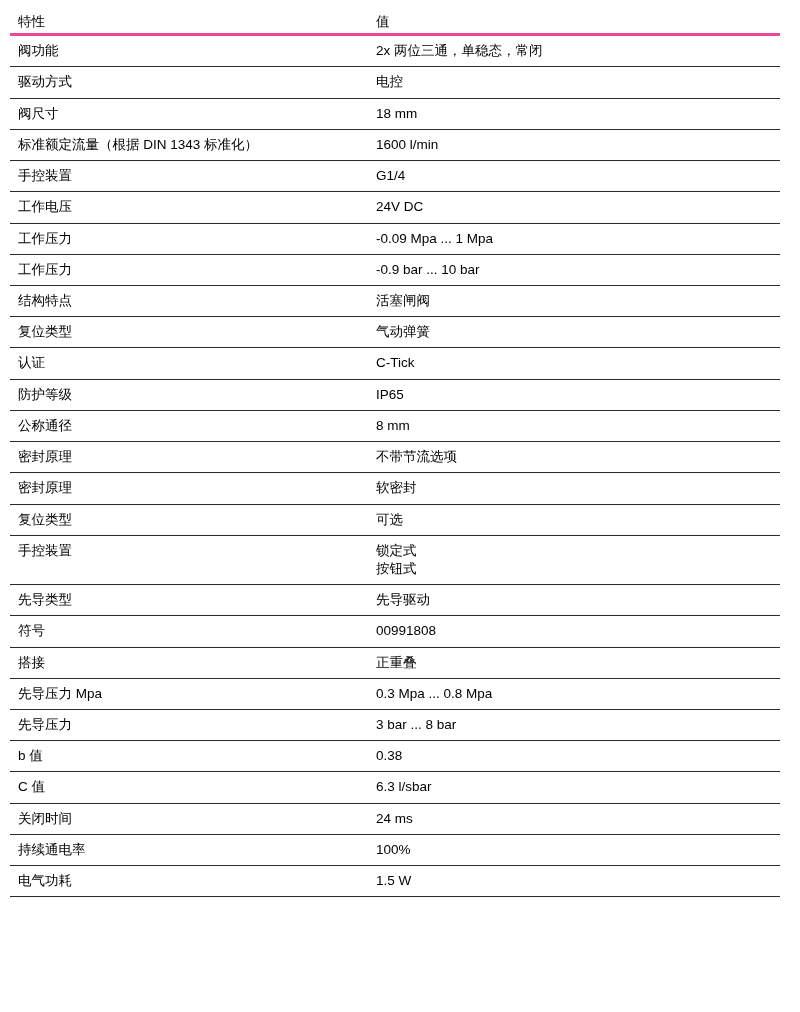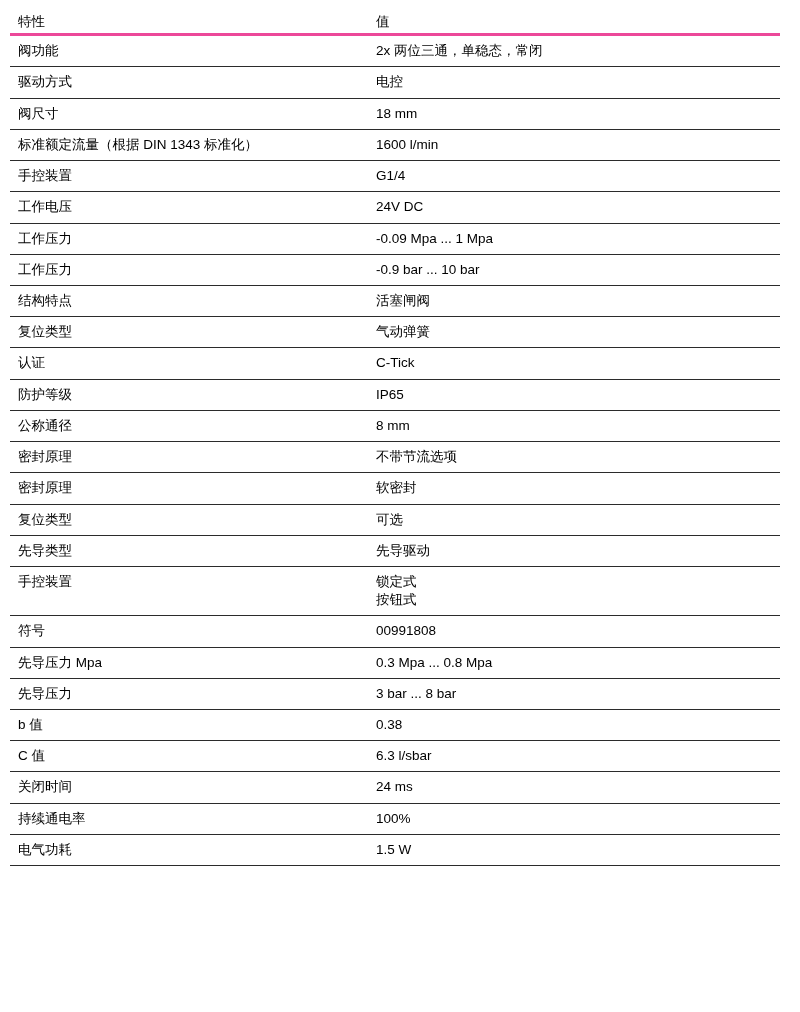--- a/index.html
+++ b/index.html
@@ -127,31 +127,35 @@
         </tr>
         <tr>
           <td>密封原理</td>
           <td class="cell-multiline">软密封</td>
         </tr>
         <tr>
           <td>复位类型</td>
           <td class="cell-multiline">可选</td>
         </tr>
         <tr>
-          <td>先导类型</td>
-          <td class="cell-multiline">先导驱动</td>
-        </tr>
-        <tr>
           <td>手控装置</td>
           <td class="cell-multiline">锁定式
 按钮式</td>
         </tr>
         <tr>
+          <td>先导类型</td>
+          <td class="cell-multiline">先导驱动</td>
+        </tr>
+        <tr>
           <td>符号</td>
           <td class="cell-multiline">00991808</td>
+        </tr>
+        <tr>
+          <td>搭接</td>
+          <td class="cell-multiline bold-val">正重叠</td>
         </tr>
         <tr>
           <td>先导压力 Mpa</td>
           <td class="cell-multiline">0.3 Mpa ... 0.8 Mpa</td>
         </tr>
         <tr>
           <td>先导压力</td>
           <td class="cell-multiline">3 bar ... 8 bar</td>
         </tr>
         <tr>

